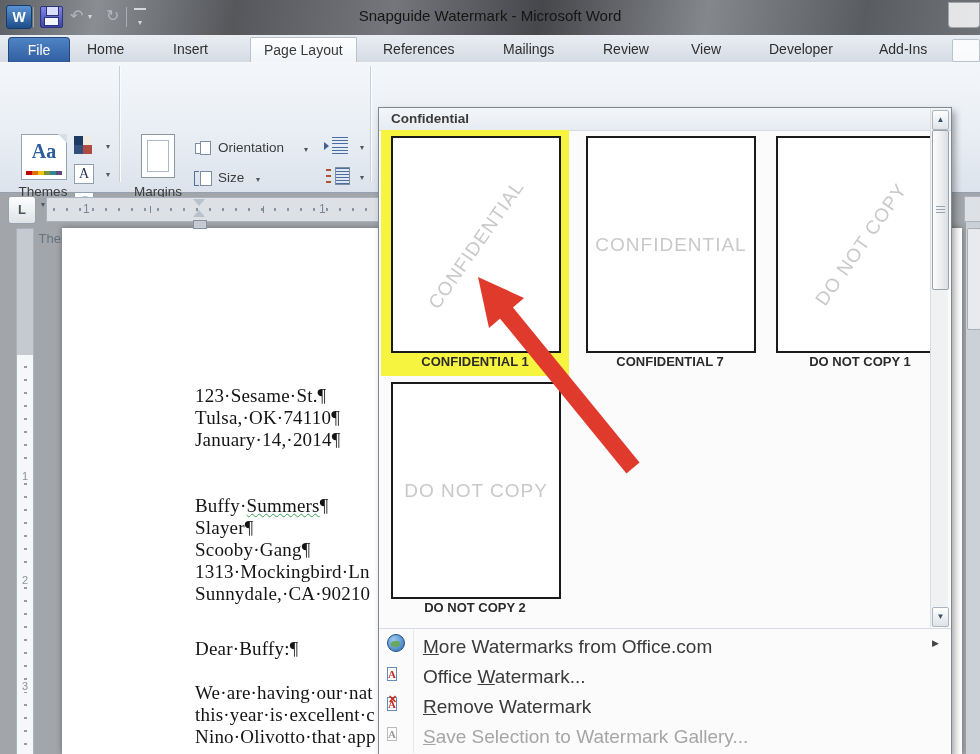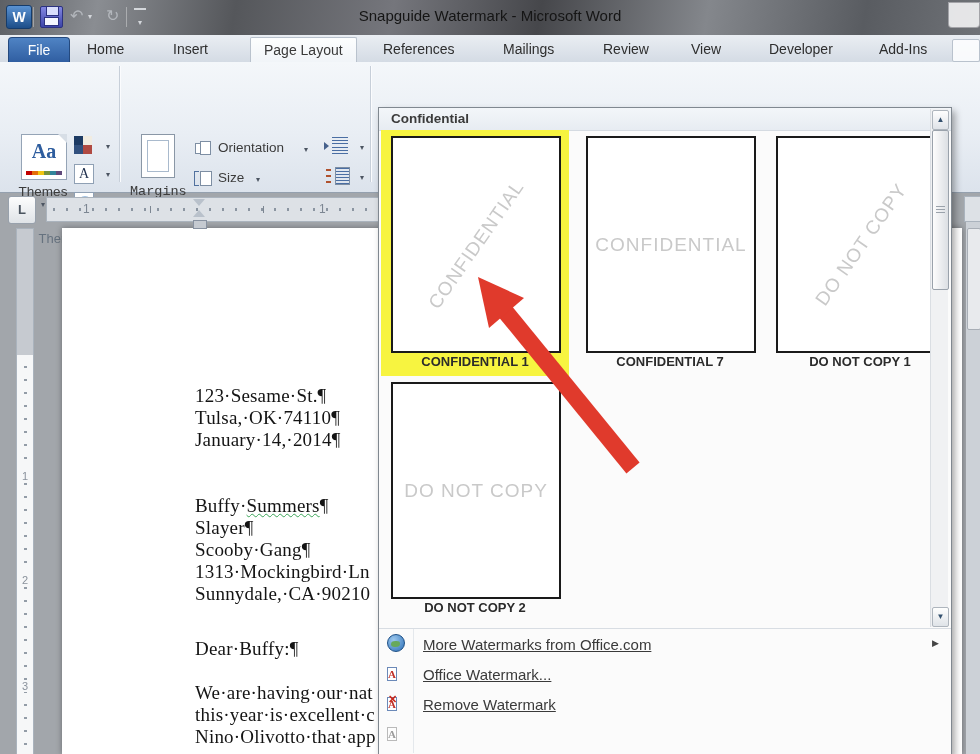--- a/index.html
+++ b/index.html
@@ -66,21 +66,21 @@
   #tc-b{left:9px;top:0;background:#f1ece1;border:0;}
   #tc-c{left:0;top:9px;background:#31507e;}
   #tc-d{left:9px;top:9px;background:#b04a42;}
   #theme-fonts-icon{width:18px;height:18px;background:#fff;border:1px solid #8fa0b4;
     font-family:"Liberation Serif",serif;font-size:14px;color:#1f2f4d;text-align:center;line-height:18px;}
   #theme-effects-icon{width:18px;height:18px;background:#fff;border:1px solid #8fa0b4;}
   #theme-effects-icon i{position:absolute;left:3px;top:3px;width:10px;height:10px;border:2px solid #9fc0e2;border-radius:50%;}
 
   
   #g-pagesetup{left:122px;top:66px;width:246px;height:124px;}
-  #margins-btn{left:8px;top:4px;width:56px;height:92px;text-align:center;font-family:Liberation Mono, monospace;}
+  #margins-btn{left:8px;top:4px;width:56px;height:92px;text-align:center;}
   #margins-icon{left:11px;top:2px;width:32px;height:42px;background:#fff;border:1px solid #8a97a6;}
   #margins-icon i{position:absolute;left:5px;top:5px;right:5px;bottom:5px;border:1px solid #a9bacd;}
   #margins-label{left:0;top:52px;width:100%;}
   #margins-dd{left:0;top:68px;width:100%;text-align:center;}
   .ps-row{position:absolute;left:72px;height:24px;line-height:24px;}
   .ps-row .icon16{position:absolute;left:0;top:3px;width:18px;height:18px;}
   .ps-row .rbtn-label{position:absolute;left:24px;top:0;}
   .ps-row .dd{position:absolute;top:2px;}
   .pg{position:absolute;background:#fff;border:1px solid #7d8ea3;}
   .lines{background:repeating-linear-gradient(0deg,#4a6ea3 0 1px,transparent 1px 3px);}
@@ -148,21 +148,21 @@
   .scroll-btn{position:absolute;left:1px;width:15px;height:18px;background:linear-gradient(#fefefe,#dfe3e8);
     border:1px solid #aeb5bd;border-radius:2px;text-align:center;line-height:17px;font-size:8px;color:#33506e;}
   #gal-thumbtrack{position:absolute;left:1px;top:21px;width:15px;height:158px;background:linear-gradient(90deg,#fdfdfd,#dcdfe3);
     border:1px solid #9aa2ab;border-radius:2px;}
   #gal-grip{position:absolute;left:3px;top:74px;width:9px;height:8px;
     background:repeating-linear-gradient(0deg,#9aa2ab 0 1px,transparent 1px 3px);}
   #wm-menu-sep{left:0;top:520px;width:100%;height:1px;background:#d8dde3;}
   #wm-icon-sep{left:34px;top:521px;width:1px;height:124px;background:#e4e8ec;}
   .menu-item{position:absolute;left:0;width:100%;height:30px;}
   .menu-item .mi-icon{position:absolute;left:8px;top:5px;}
-  .menu-item .mi-text{position:absolute;left:44px;top:7px;font-size:15px;color:#3a3a3a;white-space:nowrap;text-decoration:underline;}
+  .menu-item .mi-text{position:absolute;left:44px;top:7px;font-size:19px;color:#3a3a3a;white-space:nowrap;}
   .menu-item.disabled .mi-text{color:#a6a6a6;}
   .menu-item .submenu{position:absolute;right:12px;top:9px;font-size:9px;color:#444;}
   .mi-text u{text-decoration:underline;}
   #globe-icon{width:16px;height:16px;border-radius:50%;background:radial-gradient(circle at 35% 30%,#9cc8ee,#2c6fb7);border:1px solid #1d4f86;}
   #globe-icon i{position:absolute;left:3px;top:6px;width:9px;height:6px;background:#67a95c;border-radius:50% 40% 50% 40%;}
   .mi-x{position:absolute;left:9px;top:4px;font-size:11px;font-weight:bold;color:#c9281c;}
   .gray-ico{filter:grayscale(1);opacity:.55;}
 
   #arrow-svg{left:0;top:0;width:980px;height:754px;pointer-events:none;z-index:30;}
 
@@ -401,20 +401,21 @@
       <span class="mi-icon"><span class="wm-page">A</span></span>
       <span class="mi-text"><span>Office </span><u>W</u><span>atermark...</span></span>
     </div>
     <div class="menu-item" style="top:581px;">
       <span class="mi-icon"><span class="wm-page">A</span></span>
       <span class="mi-x">✕</span>
       <span class="mi-text"><u>R</u><span>emove Watermark</span></span>
     </div>
     <div class="menu-item disabled" style="top:611px;">
       <span class="mi-icon gray-ico"><span class="wm-page">A</span></span>
+      <span class="mi-text"><u>S</u><span>ave Selection to Watermark Gallery...</span></span>
     </div>
   </div>
 
   <svg class="abs" id="arrow-svg" viewBox="0 0 980 754">
     <line x1="633" y1="468" x2="504" y2="310" stroke="#e03a2c" stroke-width="17"></line>
     <polygon points="478,277 524,298 489,328" fill="#e03a2c"></polygon>
   </svg>
 
 </div>
 

